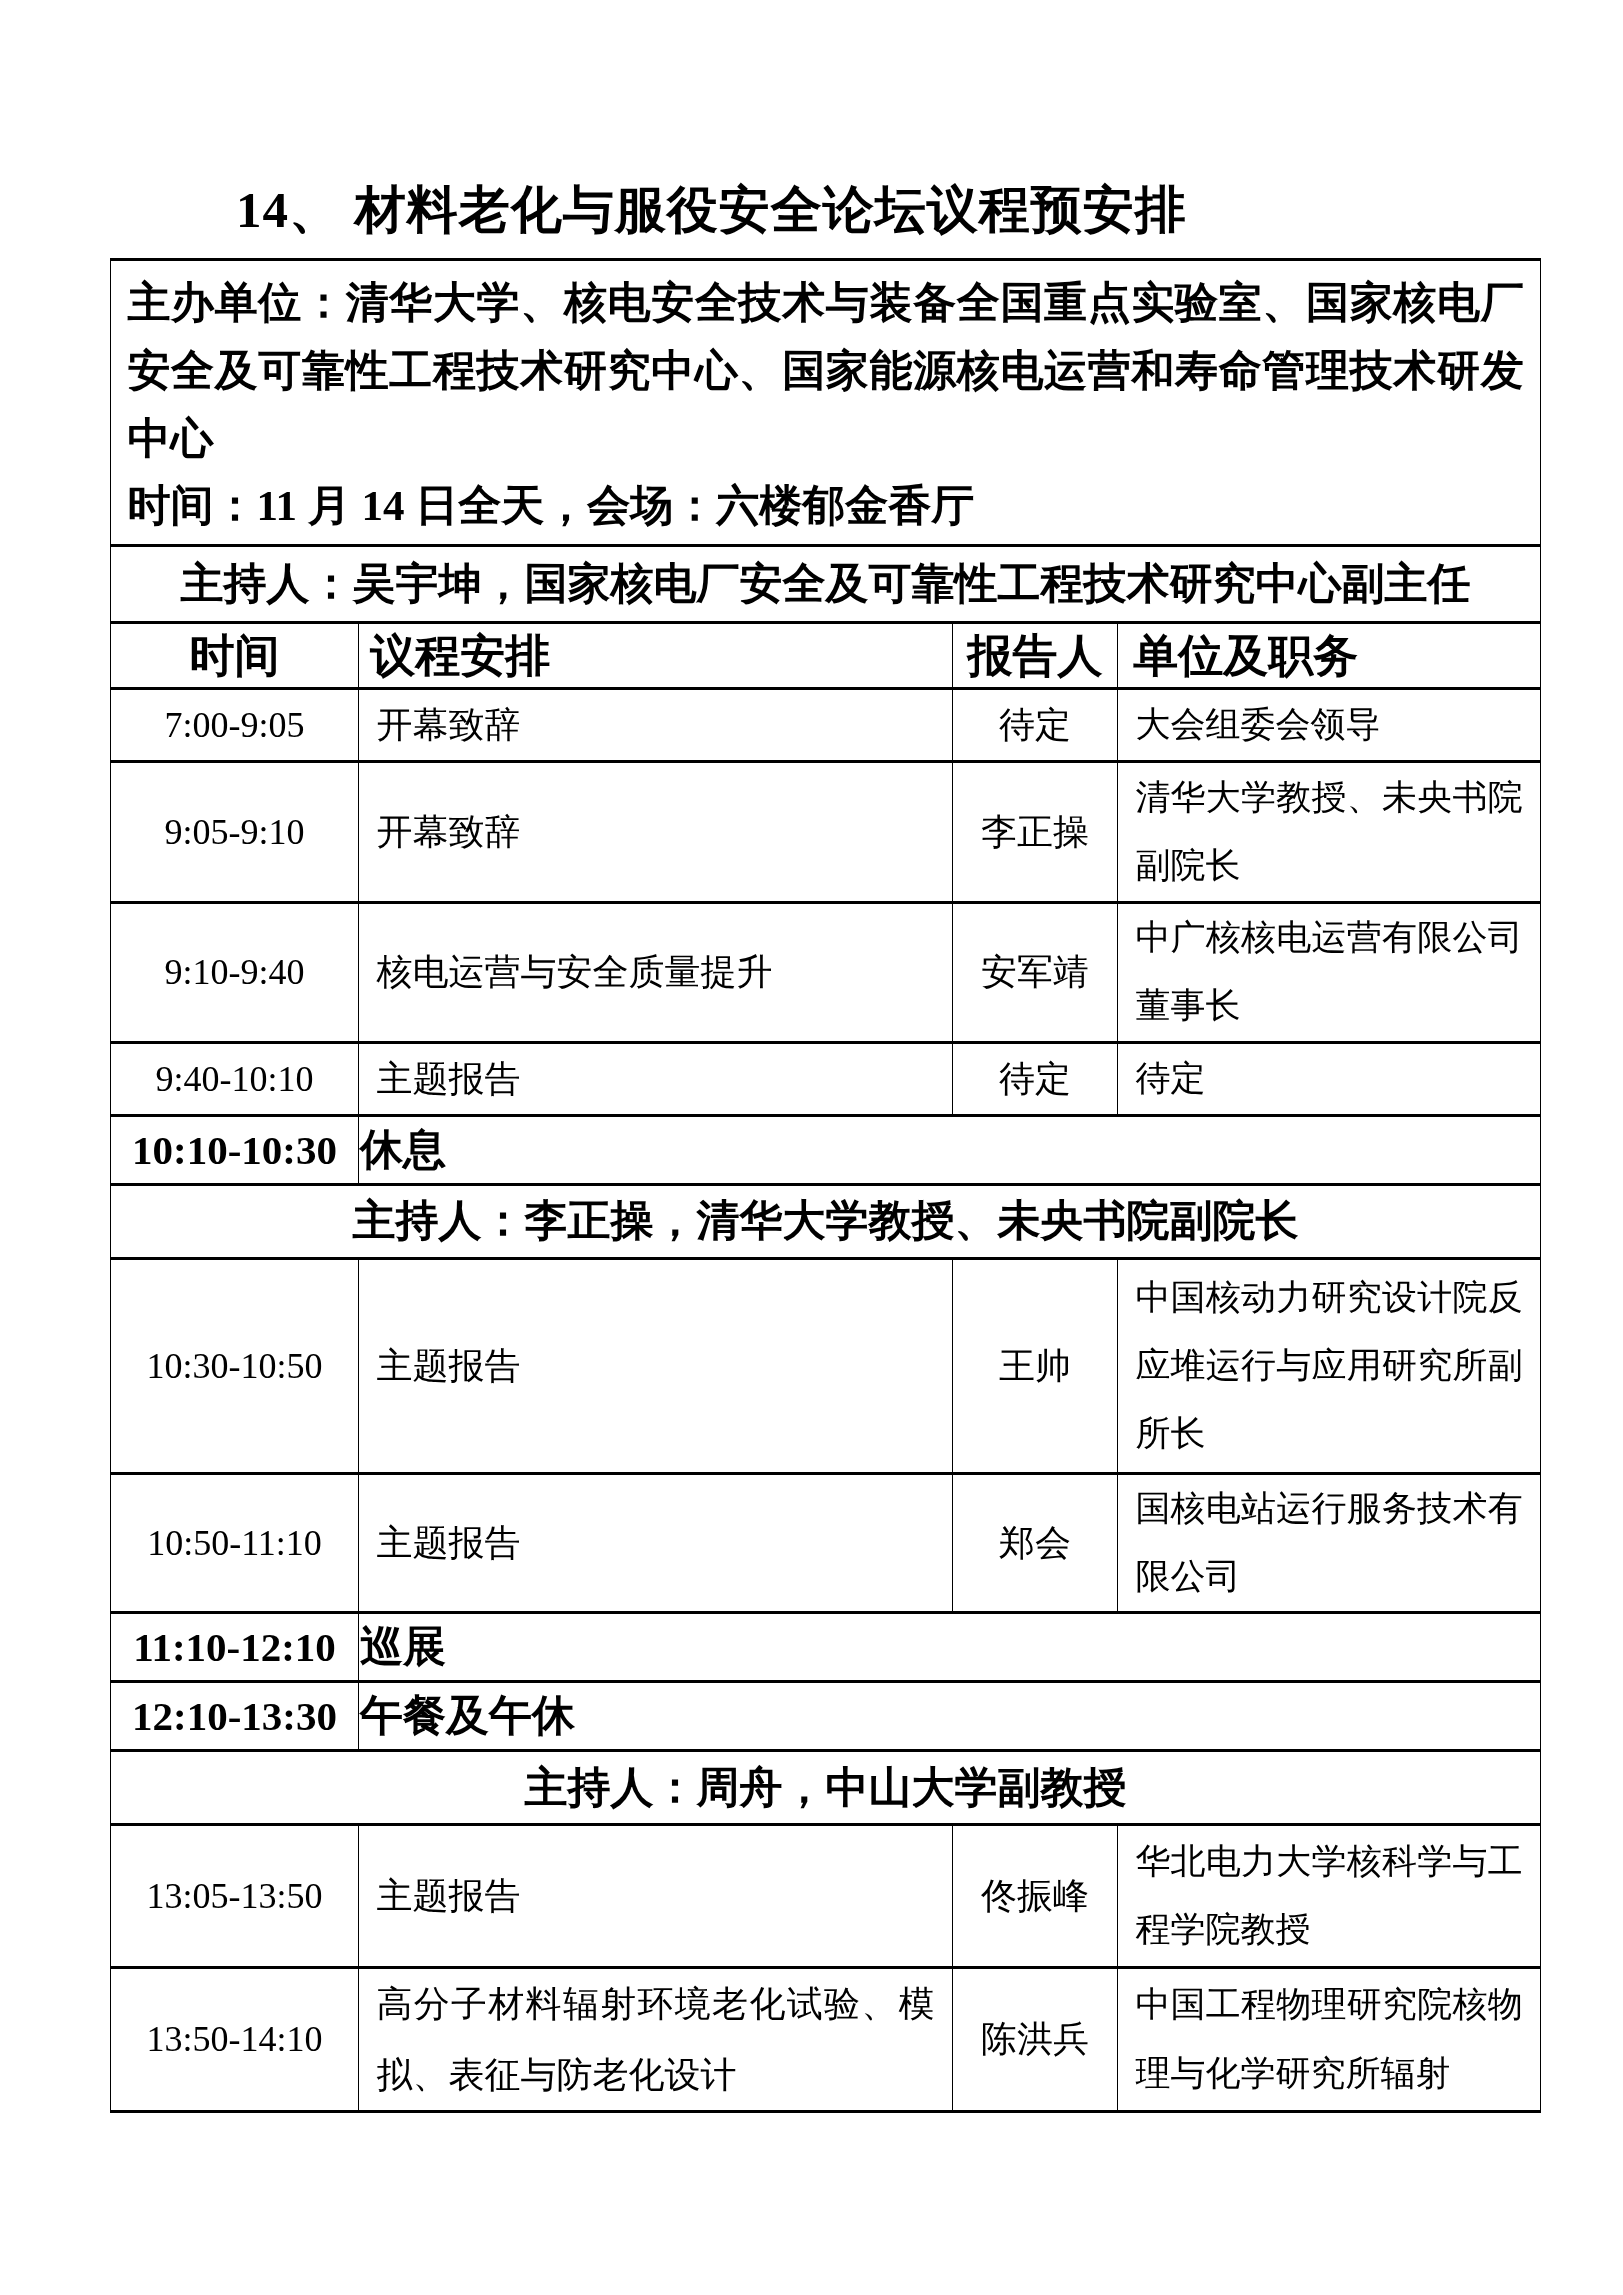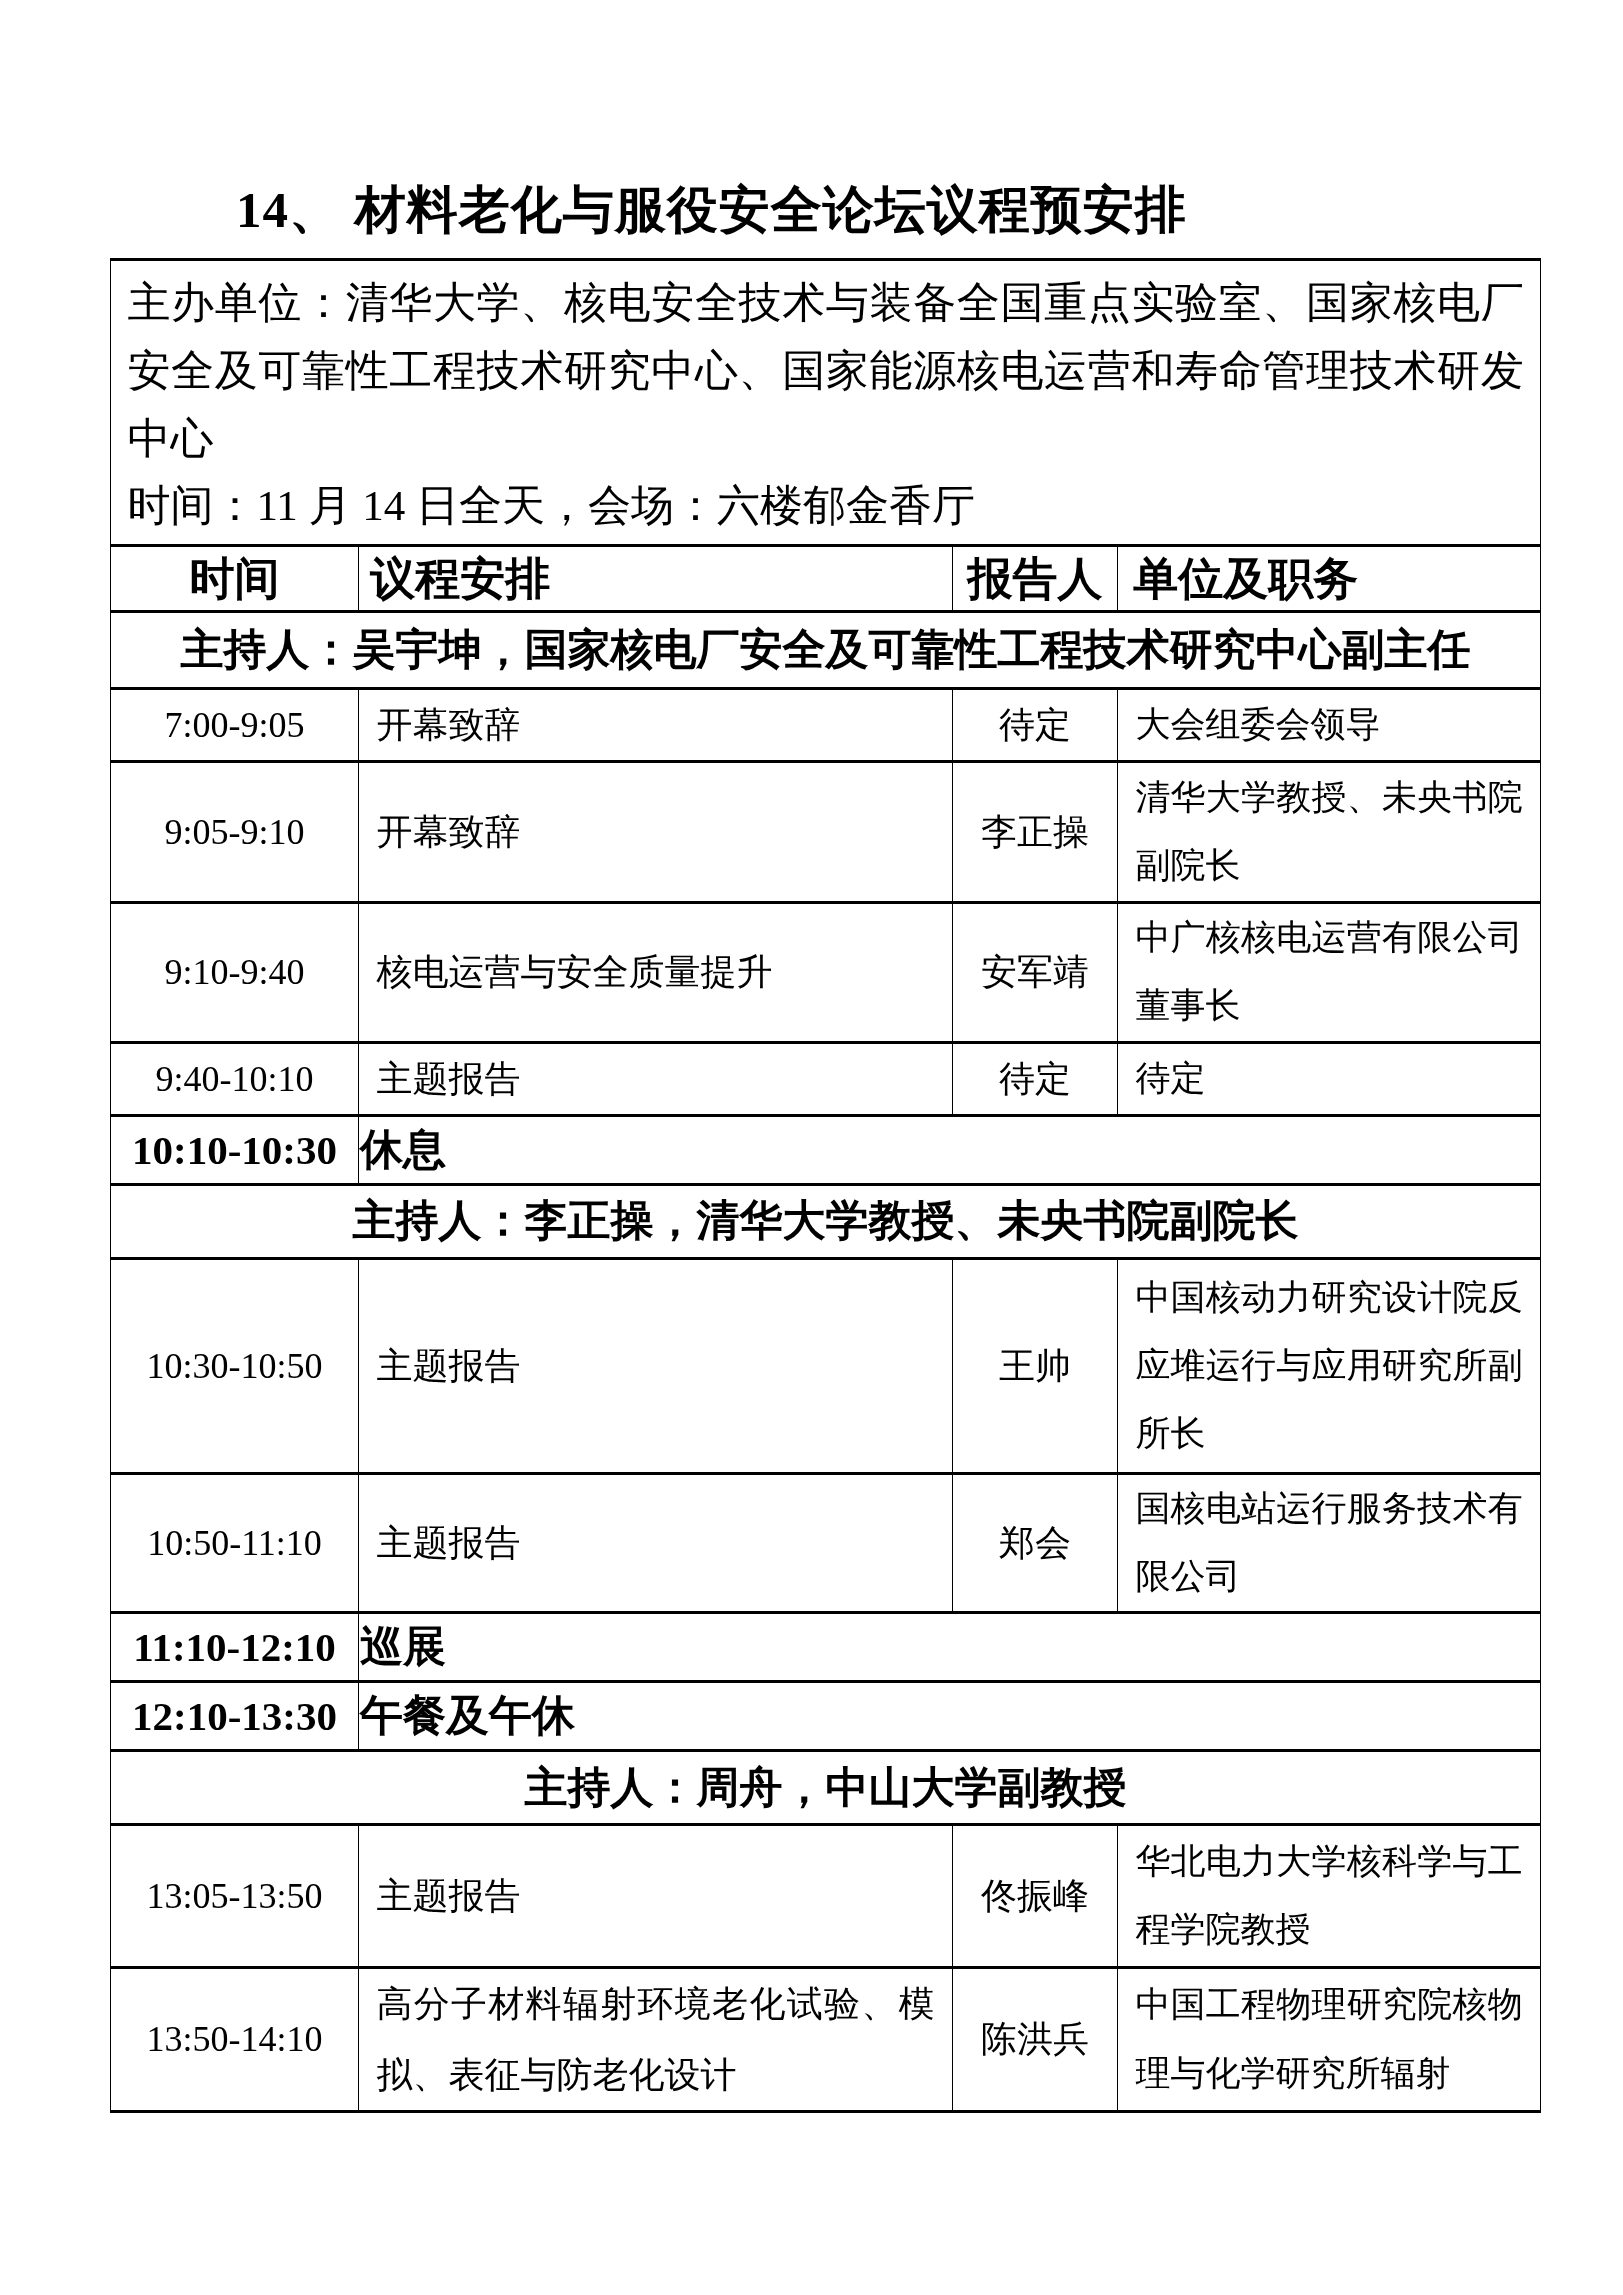--- a/index.html
+++ b/index.html
@@ -31,21 +31,21 @@
   table.agenda td,table.agenda th{
     border:1.5px solid #000;
     border-top-width:3.6px;
     border-bottom-width:3.6px;
     vertical-align:middle;
     overflow:hidden;
   }
   
   td.info-cell{
     font-size:43px;
-    font-weight:normal;
+    font-weight:bold;
     line-height:1.58;
     padding:7.2px 16.4px 3.1px 16.4px;
   }
   td.info-cell .org{text-align:justify;}
   td.info-cell .schedule{text-align:left;}
   
   th{font-size:45px;font-weight:bold;padding:0;}
   th.h-time{text-align:center;}
   th.h-agenda{text-align:left;padding-left:11.2px;font-weight:bold;}
   th.h-speaker{text-align:center;}
@@ -82,29 +82,29 @@
     </colgroup>
 
     <tbody>
         <tr style="height:286px">
       <td class="info-cell" colspan="4">
         <div class="org">主办单位：清华大学、核电安全技术与装备全国重点实验室、国家核电厂安全及可靠性工程技术研究中心、国家能源核电运营和寿命管理技术研发中心</div>
         <div class="schedule">时间：11 月 14 日全天，会场：六楼郁金香厅</div>
       </td>
     </tr>
 
+    <tr style="height:77px">
+      <td class="chair-cell" colspan="4">主持人：吴宇坤，国家核电厂安全及可靠性工程技术研究中心副主任</td>
+    </tr>
+
     <tr style="height:66px">
       <th class="h-time">时间</th>
       <th class="h-agenda">议程安排</th>
       <th class="h-speaker">报告人</th>
       <th class="h-affil">单位及职务</th>
-    </tr>
-
-    <tr style="height:77px">
-      <td class="chair-cell" colspan="4">主持人：吴宇坤，国家核电厂安全及可靠性工程技术研究中心副主任</td>
     </tr>
 
     <tr style="height:61px">
       <td class="c-time">7:00-9:05</td>
       <td class="c-agenda">开幕致辞</td>
       <td class="c-speaker">待定</td>
       <td class="c-affil">大会组委会领导</td>
     </tr>
 
     <tr style="height:141px">

